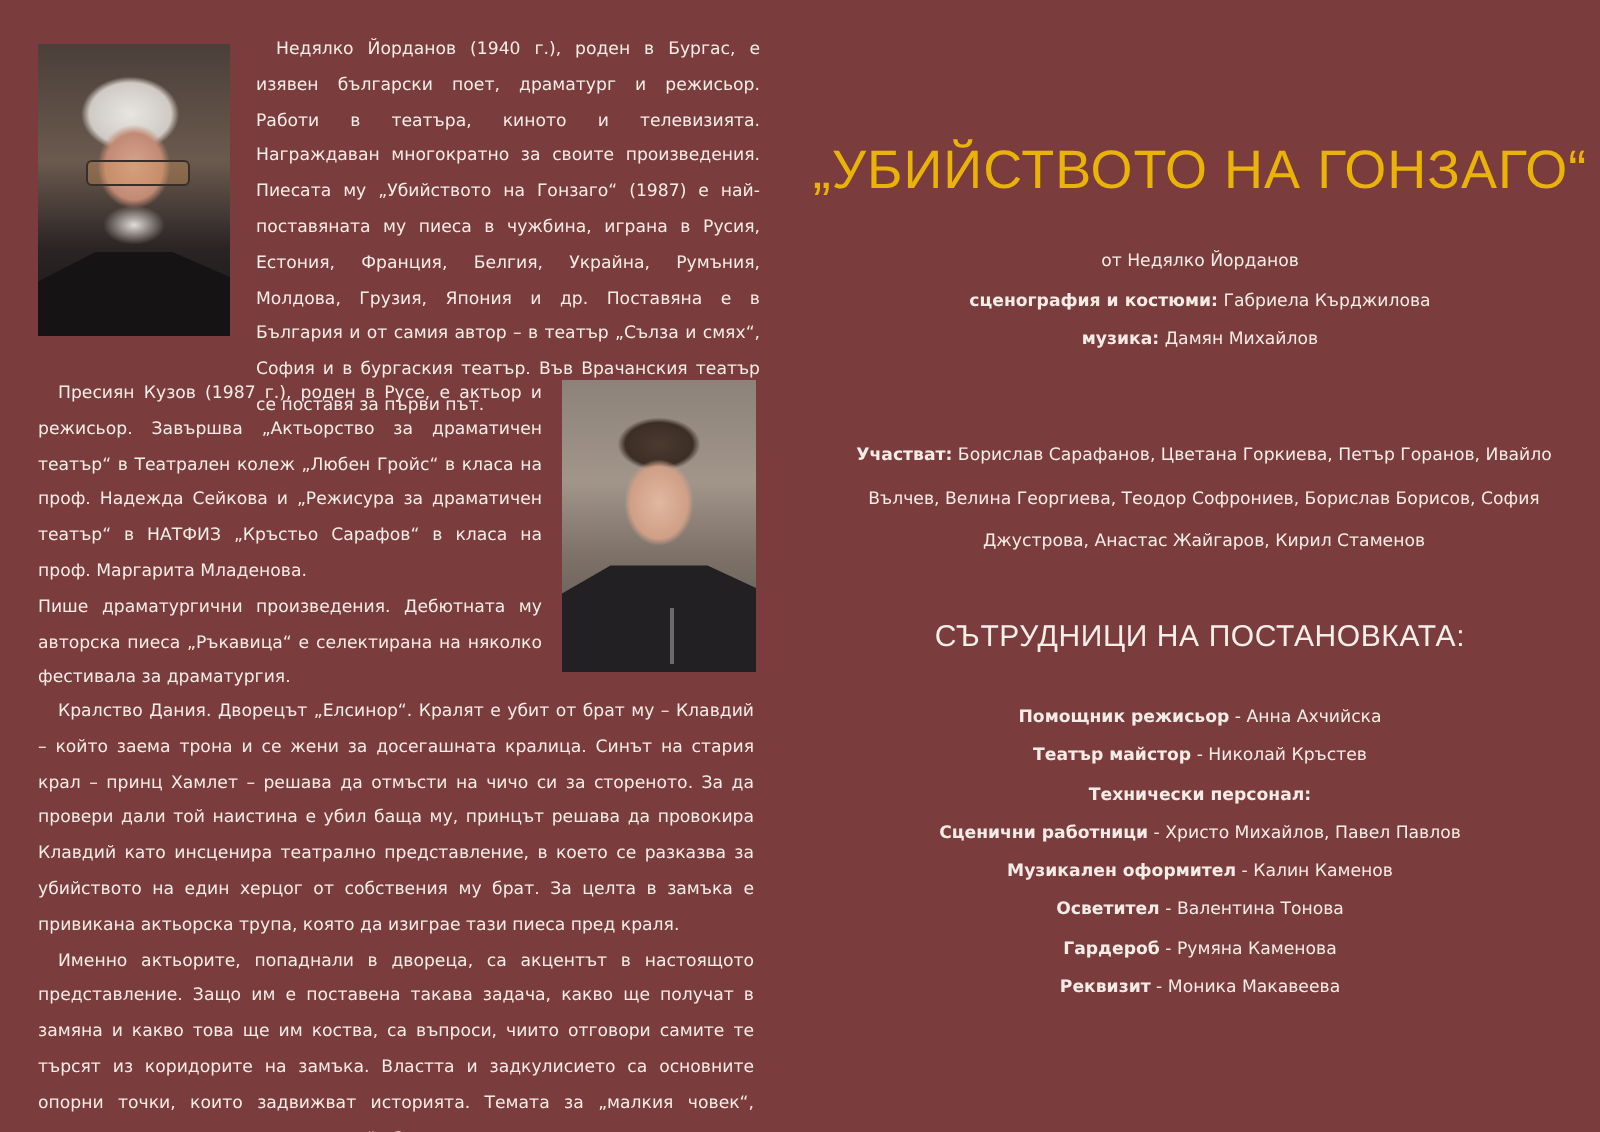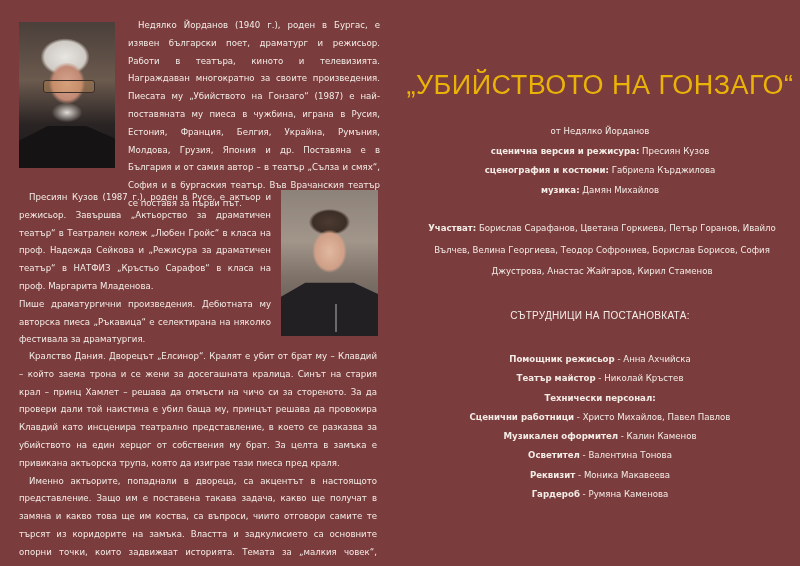--- a/index.html
+++ b/index.html
@@ -73,21 +73,21 @@
   }
   .cast {
     left: 428px; width: 348px; top: 218px;
     text-align: center;
     font-size: 8.6px; line-height: 21.5px;
   }
   .section-title {
     left: 400px; width: 400px; top: 310px;
     text-align: center;
     font-family: "Liberation Sans", sans-serif;
-    font-size: 10px; letter-spacing: 0.3px;
+    font-size: 15px; letter-spacing: 0.3px;
     color: #f4eee8;
   }
   .staff {
     left: 400px; width: 400px; top: 350px;
     text-align: center;
     font-size: 8.6px; line-height: 19.3px;
   }
   .lbl { font-weight: bold; }
 </style>
 </head>
@@ -115,24 +115,20 @@
 <div class="abs" style="left:19px; top:348px; width:358px;">
   <p class="para indent">Кралство Дания. Дворецът „Елсинор“. Кралят е убит от брат му – Клавдий – който заема трона и се жени за досегашната кралица. Синът на стария крал – принц Хамлет – решава да отмъсти на чичо си за стореното. За да провери дали той наистина е убил баща му, принцът решава да провокира Клавдий като инсценира театрално представление, в което се разказва за убийството на един херцог от собствения му брат. За целта в замъка е привикана актьорска трупа, която да изиграе тази пиеса пред краля.</p>
   <p class="para indent">Именно актьорите, попаднали в двореца, са акцентът в настоящото представление. Защо им е поставена такава задача, какво ще получат в замяна и какво това ще им коства, са въпроси, чиито отговори самите те търсят из коридорите на замъка. Властта и задкулисието са основните опорни точки, които задвижват историята. Темата за „малкия човек“, попаднал в играта на „големите“. За завъртялата се машина, в която попаднеш ли веднъж, не знаеш как да излезеш.</p>
 </div>
 
 <div class="abs title">„УБИЙСТВОТО НА ГОНЗАГО“</div>
 
 <div class="abs credits">
   <div>от Недялко Йорданов</div>
   <div>
-    <span class="lbl">сценична версия и режисура:</span>
-    <span>Пресиян Кузов</span>
-  </div>
-  <div>
     <span class="lbl">сценография и костюми:</span>
     <span>Габриела Кърджилова</span>
   </div>
   <div>
     <span class="lbl">музика:</span>
     <span>Дамян Михайлов</span>
   </div>
 </div>
 
 <div class="abs cast">
@@ -142,15 +138,15 @@
 
 <div class="abs section-title">СЪТРУДНИЦИ НА ПОСТАНОВКАТА:</div>
 
 <div class="abs staff">
   <div><span class="lbl">Помощник режисьор</span><span> - </span><span>Анна Ахчийска</span></div>
   <div><span class="lbl">Театър майстор</span><span> - </span><span>Николай Кръстев</span></div>
   <div><span class="lbl">Технически персонал:</span><span></span><span></span></div>
   <div><span class="lbl">Сценични работници</span><span> - </span><span>Христо Михайлов, Павел Павлов</span></div>
   <div><span class="lbl">Музикален оформител</span><span> - </span><span>Калин Каменов</span></div>
   <div><span class="lbl">Осветител</span><span> - </span><span>Валентина Тонова</span></div>
+  <div><span class="lbl">Гардероб</span><span> - </span><span>Румяна Каменова</span></div>
   <div><span class="lbl">Реквизит</span><span> - </span><span>Моника Макавеева</span></div>
-  <div><span class="lbl">Гардероб</span><span> - </span><span>Румяна Каменова</span></div>
 </div>
 
 </body></html>

